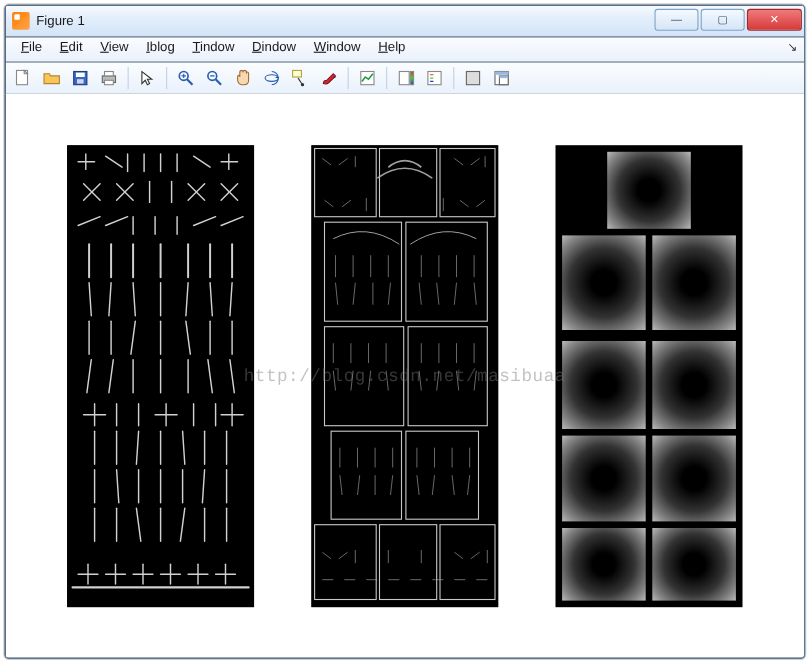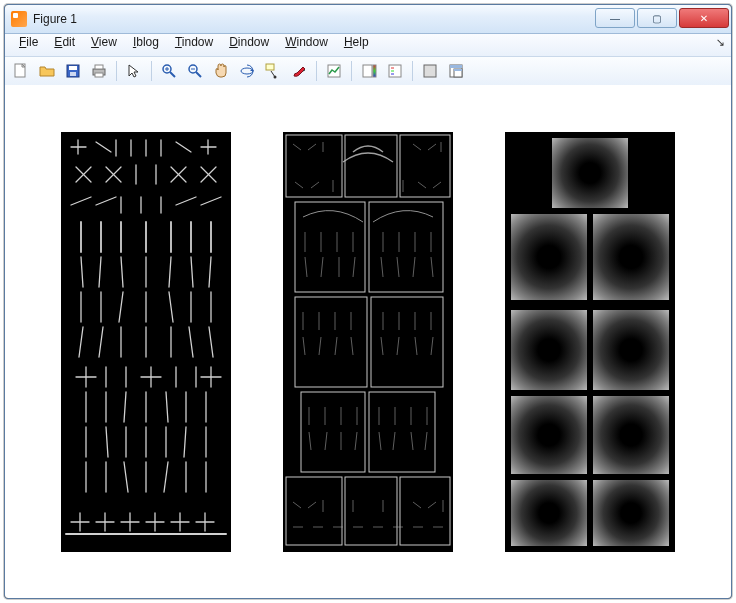--- a/index.html
+++ b/index.html
@@ -591,15 +591,16 @@
         <div class="blob" style="left:88px; top:178px; width:76px; height:80px;"></div>
 
         <div class="blob" style="left:6px;  top:264px; width:76px; height:78px;"></div>
         <div class="blob" style="left:88px; top:264px; width:76px; height:78px;"></div>
 
         <div class="blob" style="left:6px;  top:348px; width:76px; height:66px;"></div>
         <div class="blob" style="left:88px; top:348px; width:76px; height:66px;"></div>
       </div>
     </div>
 
+    <div class="watermark">http://blog.csdn.net/masibuaa</div>
   </div>
 
 </div>
 
 </body></html>

